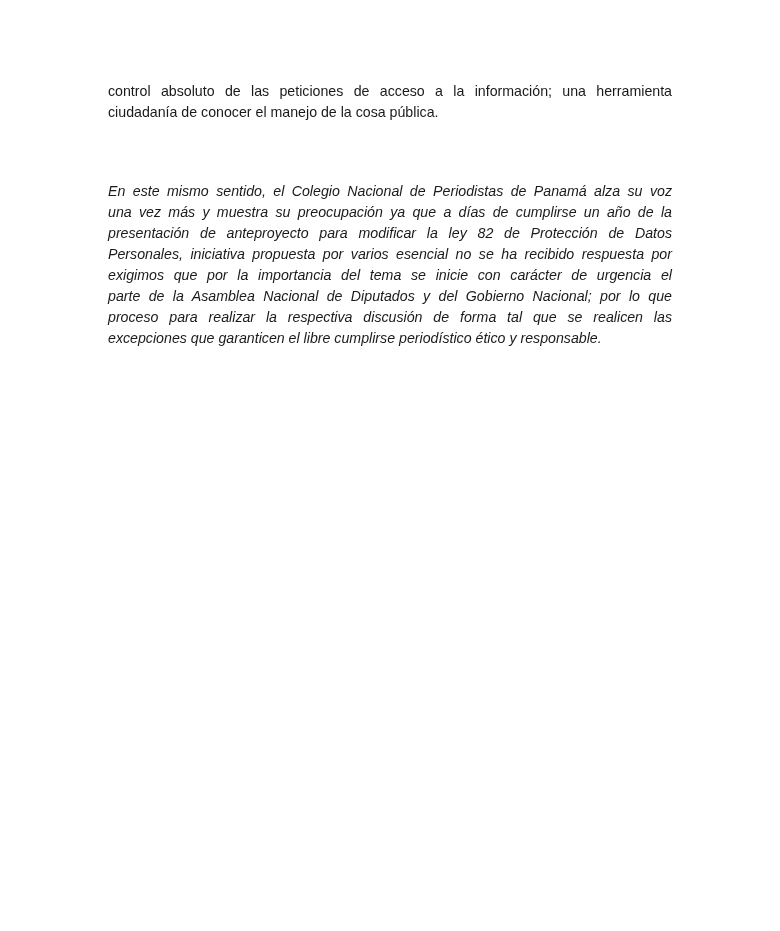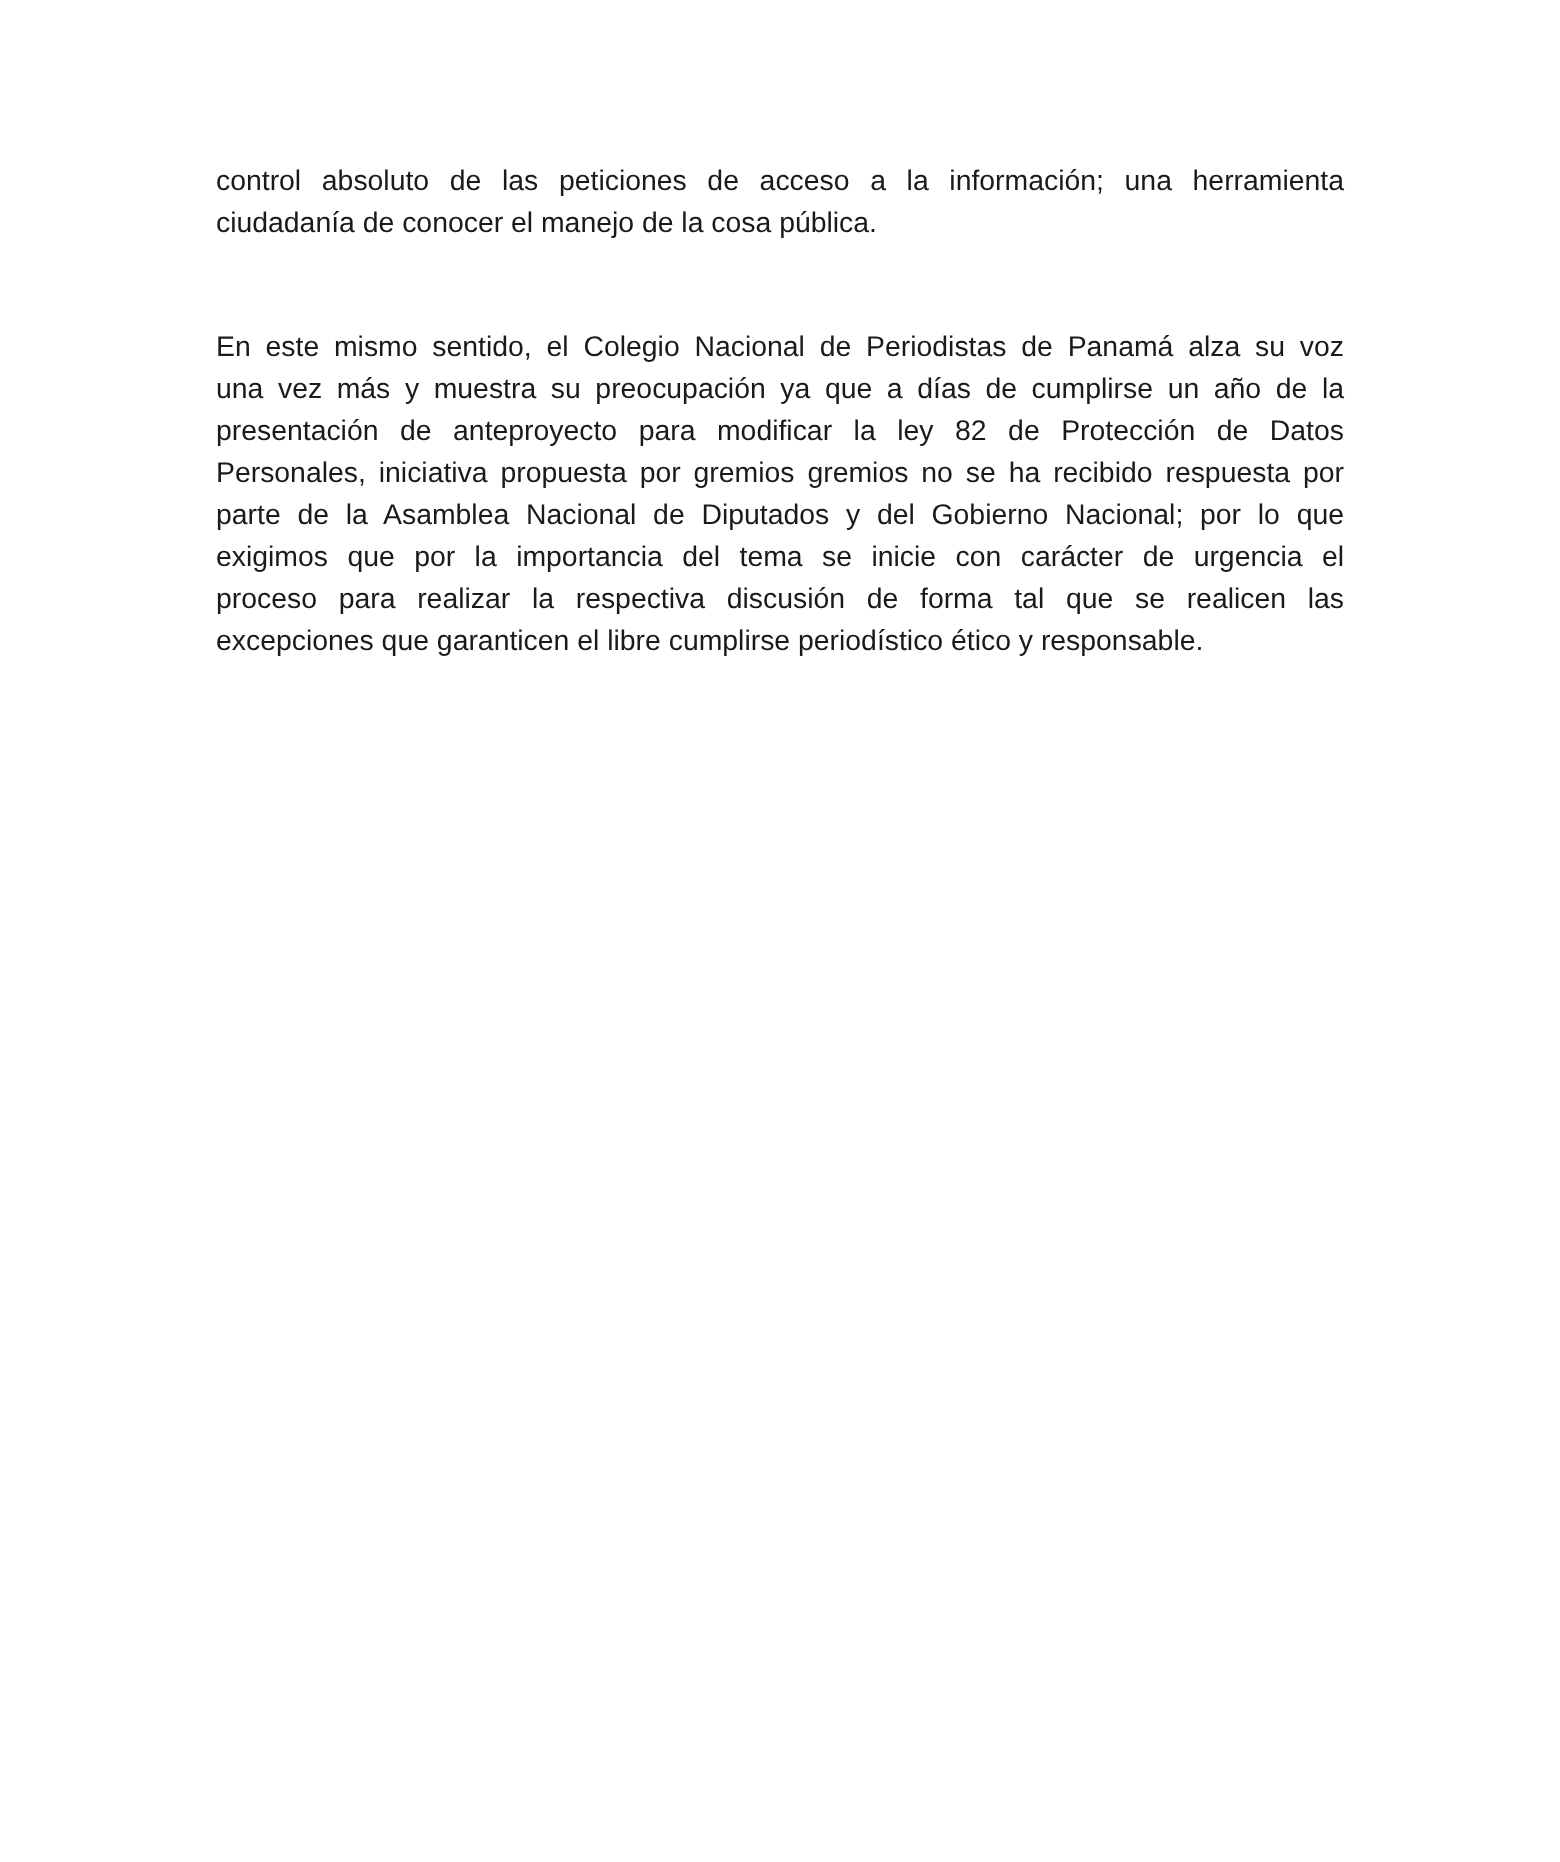--- a/index.html
+++ b/index.html
@@ -23,21 +23,21 @@
     .text-block {
       position: absolute;
       left: 108px;
       width: 564px;
       font-family: "Liberation Sans", "DejaVu Sans", sans-serif;
       font-size: 14.2px;
       color: #1a1a1a;
       line-height: 21px;
     }
     .para1 { top: 81px; }
-    .para2 { top: 164px; }
+    .para2 { top: 181px; font-style: italic; }
     .line {
       display: block;
       white-space: nowrap;
       text-align: justify;
       text-align-last: justify;
       height: 21px;
       overflow: visible;
     }
     .line.last {
       text-align: right;
@@ -51,20 +51,20 @@
 
   <div class="text-block para1">
     <span class="line">control absoluto de las peticiones de acceso a la información; una herramienta</span>
     <span class="line last">ciudadanía de conocer el manejo de la cosa pública.</span>
   </div>
 
   <div class="text-block para2">
     <span class="line">En este mismo sentido, el Colegio Nacional de Periodistas de Panamá  alza su voz</span>
     <span class="line">una vez más y muestra su preocupación ya que a días de cumplirse un año de la</span>
     <span class="line">presentación de anteproyecto para modificar la ley 82 de Protección de Datos</span>
-    <span class="line">Personales, iniciativa propuesta   por gremios gremios no se ha recibido respuesta por</span>
+    <span class="line">Personales, iniciativa propuesta   por varios esencial no se ha recibido respuesta por</span>
+    <span class="line">exigimos que por la importancia del tema se inicie con carácter de urgencia  el</span>
     <span class="line">parte de la Asamblea Nacional de  Diputados  y del Gobierno Nacional; por lo que</span>
-    <span class="line">exigimos que por la importancia del tema se inicie con carácter de urgencia  el</span>
     <span class="line">proceso  para realizar la respectiva discusión de forma tal que se realicen las</span>
     <span class="line last">excepciones que garanticen el libre cumplirse periodístico ético y responsable.</span>
   </div>
 
 </div>
 
 </body></html>

